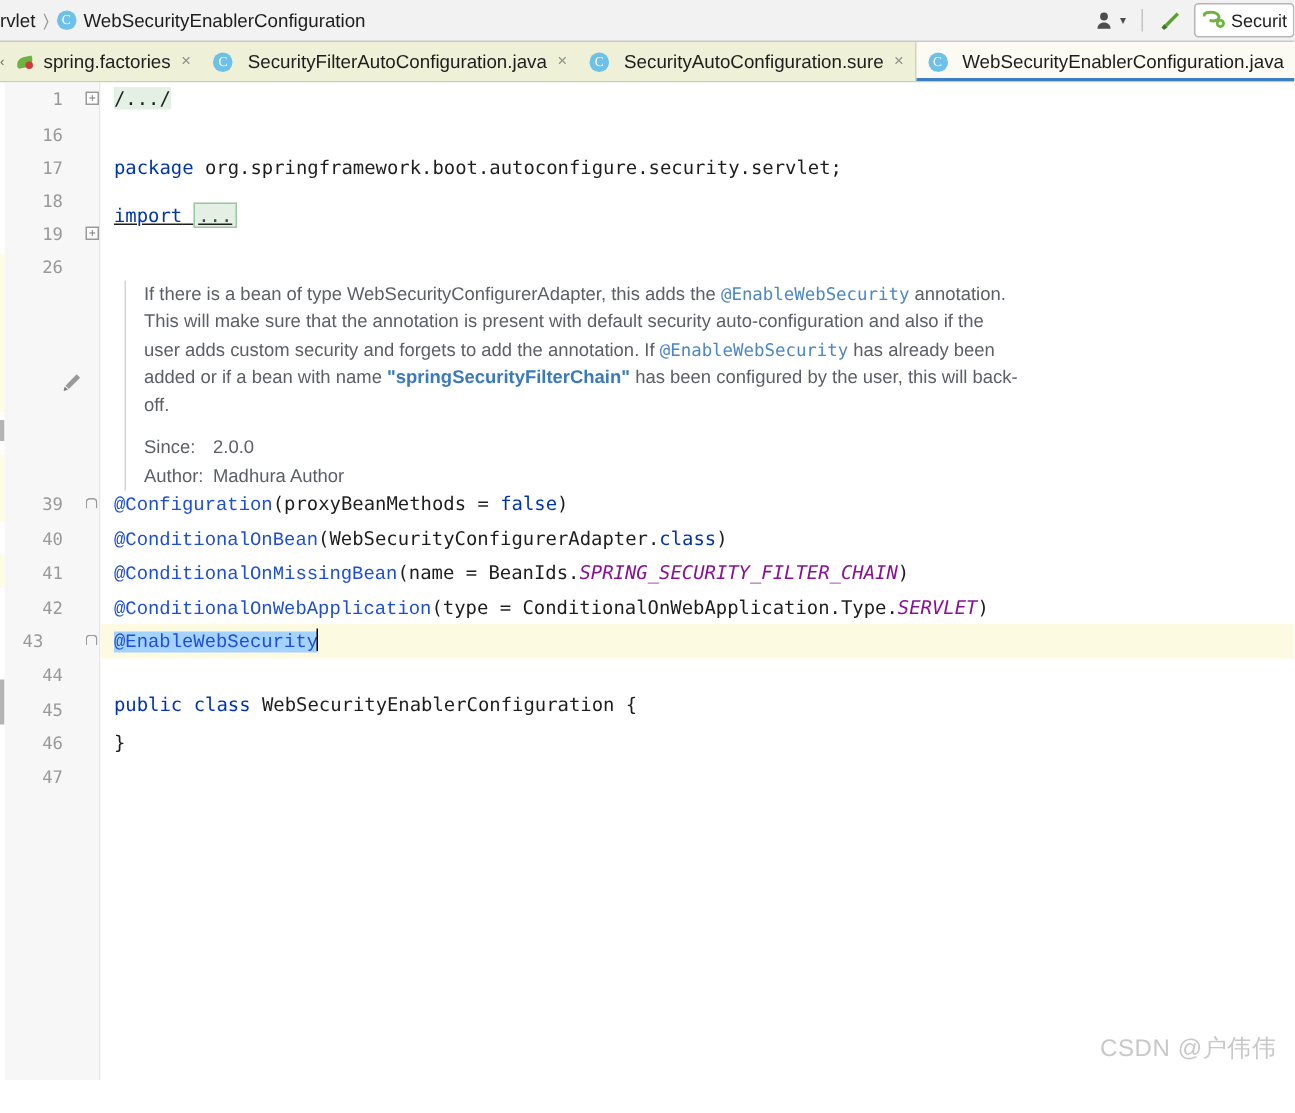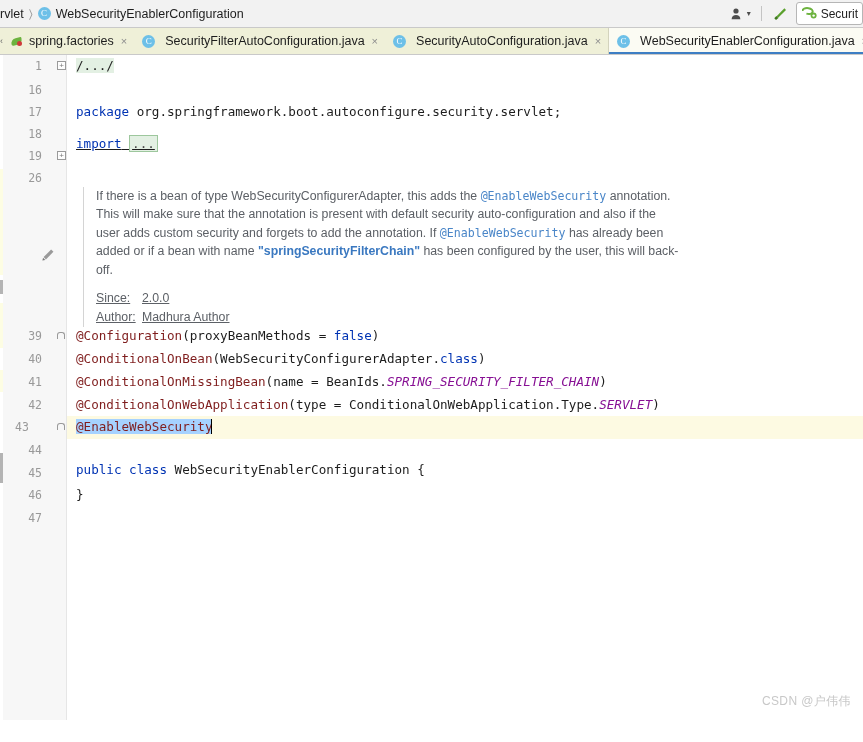--- a/index.html
+++ b/index.html
@@ -267,21 +267,21 @@
     white-space: pre;
   }
   .line-hl {
     position: absolute;
     left: 0; right: 0;
     height: 22.5px;
     background: #fdfae2;
   }
   
   .kw      { color: #0033b3; }
-  .anno    { color: #7f1d1d; }
+  .anno    { color: #1d4ed8; font-family: Liberation Mono, monospace; }
   .field   { color: #871094; font-style: italic; }
   .plain   { color: #1d1d1d; }
   .fold-ph {
     background: #e3f0e3;
     color: #1d1d1d;
   }
   .fold-dots {
     background: #e3f0e3;
     border: 1px solid #9dc79d;
     padding: 0 2px;
@@ -317,29 +317,29 @@
     font-family: "DejaVu Sans Mono", monospace;
     font-size: 11.6px;
     color: #4a86c8;
   }
   .jd-str {
     font-family: "Liberation Sans", sans-serif;
     color: #3a78c0;
     font-weight: bold;
   }
   .jd-tags { margin-top: 2px; }
-  .jd-row { display: flex; line-height: 19px; text-decoration: underline; }
+  .jd-row { display: flex; line-height: 19px; }
   .jd-key { width: 46px; flex: 0 0 auto; }
 
   
   .watermark {
     position: absolute;
     right: 12px;
     bottom: 10px;
-    font-size: 12px;
+    font-size: 16px;
     color: #c8c8c8;
     font-family: "Liberation Sans", sans-serif;
     letter-spacing: 0.4px;
     user-select: none;
   }
 </style>
 </head>
 <body>
 
 <div class="ide">
@@ -397,21 +397,21 @@
     </div>
 
     <div class="tab">
       <span class="class-badge">C</span>
       <span>SecurityFilterAutoConfiguration.java</span>
       <span class="tab-close">×</span>
     </div>
 
     <div class="tab">
       <span class="class-badge">C</span>
-      <span>SecurityAutoConfiguration.java</span>
+      <span>SecurityAutoConfiguration.sure</span>
       <span class="tab-close">×</span>
     </div>
 
     <div class="tab active">
       <span class="class-badge">C</span>
       <span>WebSecurityEnablerConfiguration.java</span>
       <span class="tab-close">×</span>
     </div>
 
   </div>

